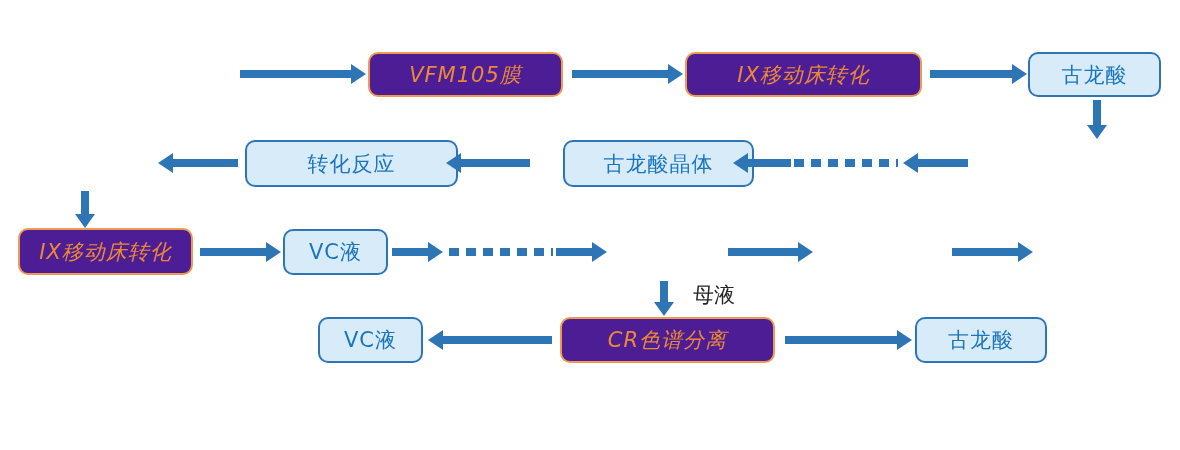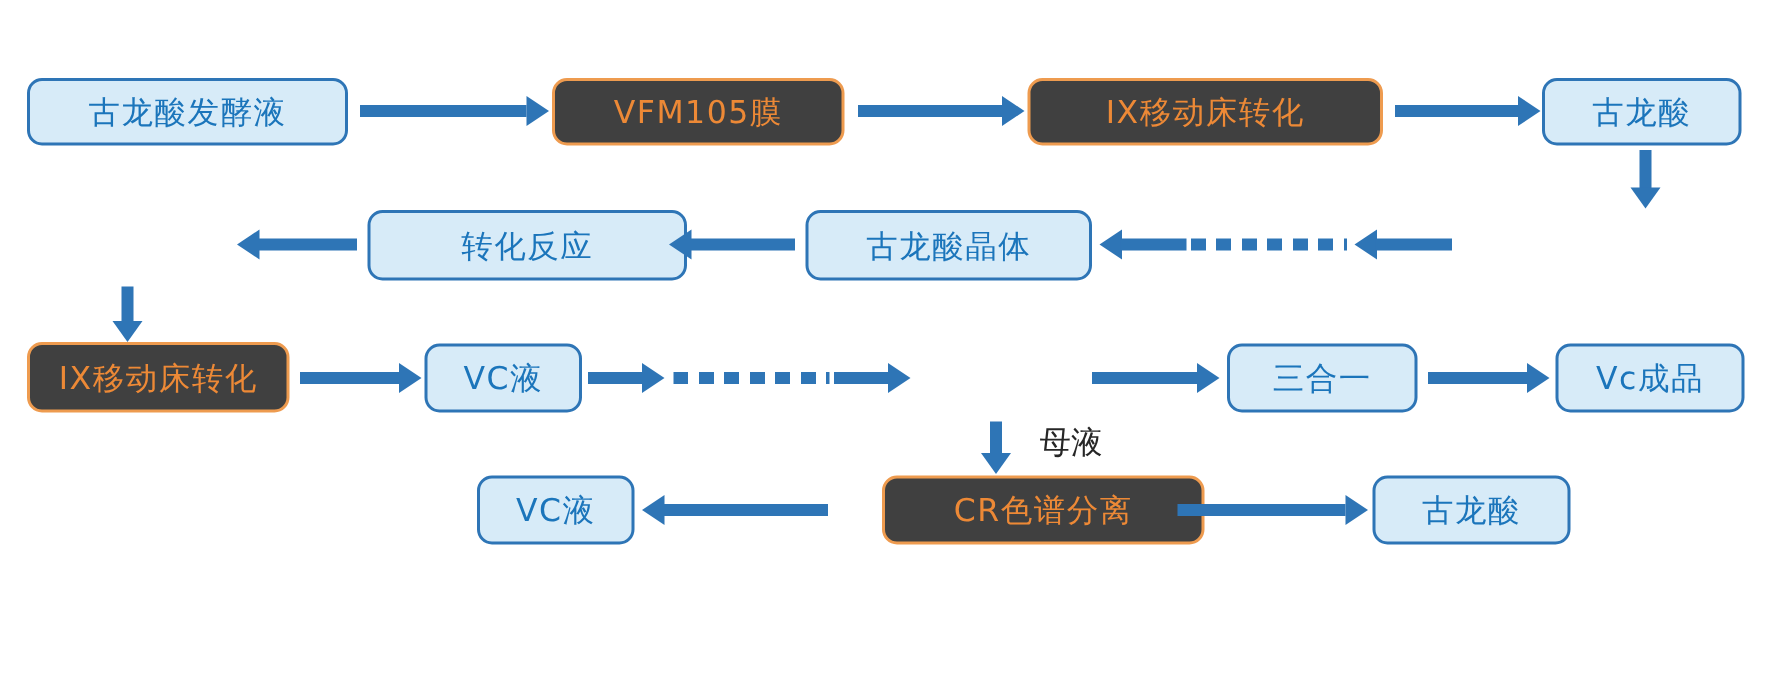--- a/index.html
+++ b/index.html
@@ -17,51 +17,48 @@
     display:flex;
     align-items:center;
     justify-content:center;
     border-radius:10px;
     border:2px solid;
     font-size:21px;
     letter-spacing:1px;
     white-space:nowrap;
   }
   .node.blue   { background:#D7EBF8; border-color:#2E75B6; color:#1B75BB; }
-  .node.orange { background:#404040; border-color:#EE9B4F; color:#ED8936; }
+  .node.orange { background:#4c1d95; border-color:#EE9B4F; color:#ED8936;font-style:italic; }
   .shaft-h { position:absolute; height:8px; background:#2E75B6; }
   .shaft-v { position:absolute; width:8px;  background:#2E75B6; }
   .dash-h  { position:absolute; height:8px;
              background:repeating-linear-gradient(90deg,#2E75B6 0 10px,transparent 10px 17px); }
   .head-r, .head-l, .head-d { position:absolute; width:0; height:0; }
   .head-r { border-top:10px solid transparent; border-bottom:10px solid transparent; border-left:15px solid #2E75B6; }
   .head-l { border-top:10px solid transparent; border-bottom:10px solid transparent; border-right:15px solid #2E75B6; }
   .head-d { border-left:10px solid transparent; border-right:10px solid transparent; border-top:14px solid #2E75B6; }
   .edge-label { position:absolute; font-size:21px; color:#262626; white-space:nowrap; }
 </style>
 </head>
 <body>
 
 <div class="canvas">
 
-  <div class="node blue" style="left:18px;  top:52px; width:214px; height:45px">古龙酸发酵液</div>
   <div class="node orange" style="left:368px; top:52px; width:195px; height:45px">VFM105膜</div>
   <div class="node orange" style="left:685px; top:52px; width:237px; height:45px">IX移动床转化</div>
   <div class="node blue" style="left:1028px;top:52px; width:133px; height:45px">古龙酸</div>
 
   <div class="node blue" style="left:245px; top:140px; width:213px; height:47px">转化反应</div>
-  <div class="node blue" style="left:537px; top:140px; width:191px; height:47px">古龙酸晶体</div>
+  <div class="node blue" style="left:563px; top:140px; width:191px; height:47px">古龙酸晶体</div>
 
   <div class="node orange" style="left:18px;  top:228px; width:175px; height:47px">IX移动床转化</div>
   <div class="node blue" style="left:283px; top:229px; width:105px; height:46px">VC液</div>
-  <div class="node blue" style="left:818px; top:229px; width:127px; height:46px">三合一</div>
-  <div class="node blue" style="left:1037px;top:229px; width:126px; height:46px">Vc成品</div>
 
   <div class="node blue" style="left:318px; top:317px; width:105px; height:46px">VC液</div>
-  <div class="node orange" style="left:588px; top:317px; width:215px; height:46px">CR色谱分离</div>
+  <div class="node orange" style="left:560px; top:317px; width:215px; height:46px">CR色谱分离</div>
   <div class="node blue" style="left:915px; top:317px; width:132px; height:46px">古龙酸</div>
 
   <div class="shaft-h" style="left:240px;top:70px;width:111px"></div>
   <div class="head-r" style="left:351px;top:64px"></div>
   <div class="shaft-h" style="left:572px;top:70px;width:96px"></div>
   <div class="head-r" style="left:668px;top:64px"></div>
   <div class="shaft-h" style="left:930px;top:70px;width:82px"></div>
   <div class="head-r" style="left:1012px;top:64px"></div>
 
   <div class="shaft-v" style="left:1093px;top:100px;height:26px"></div>

